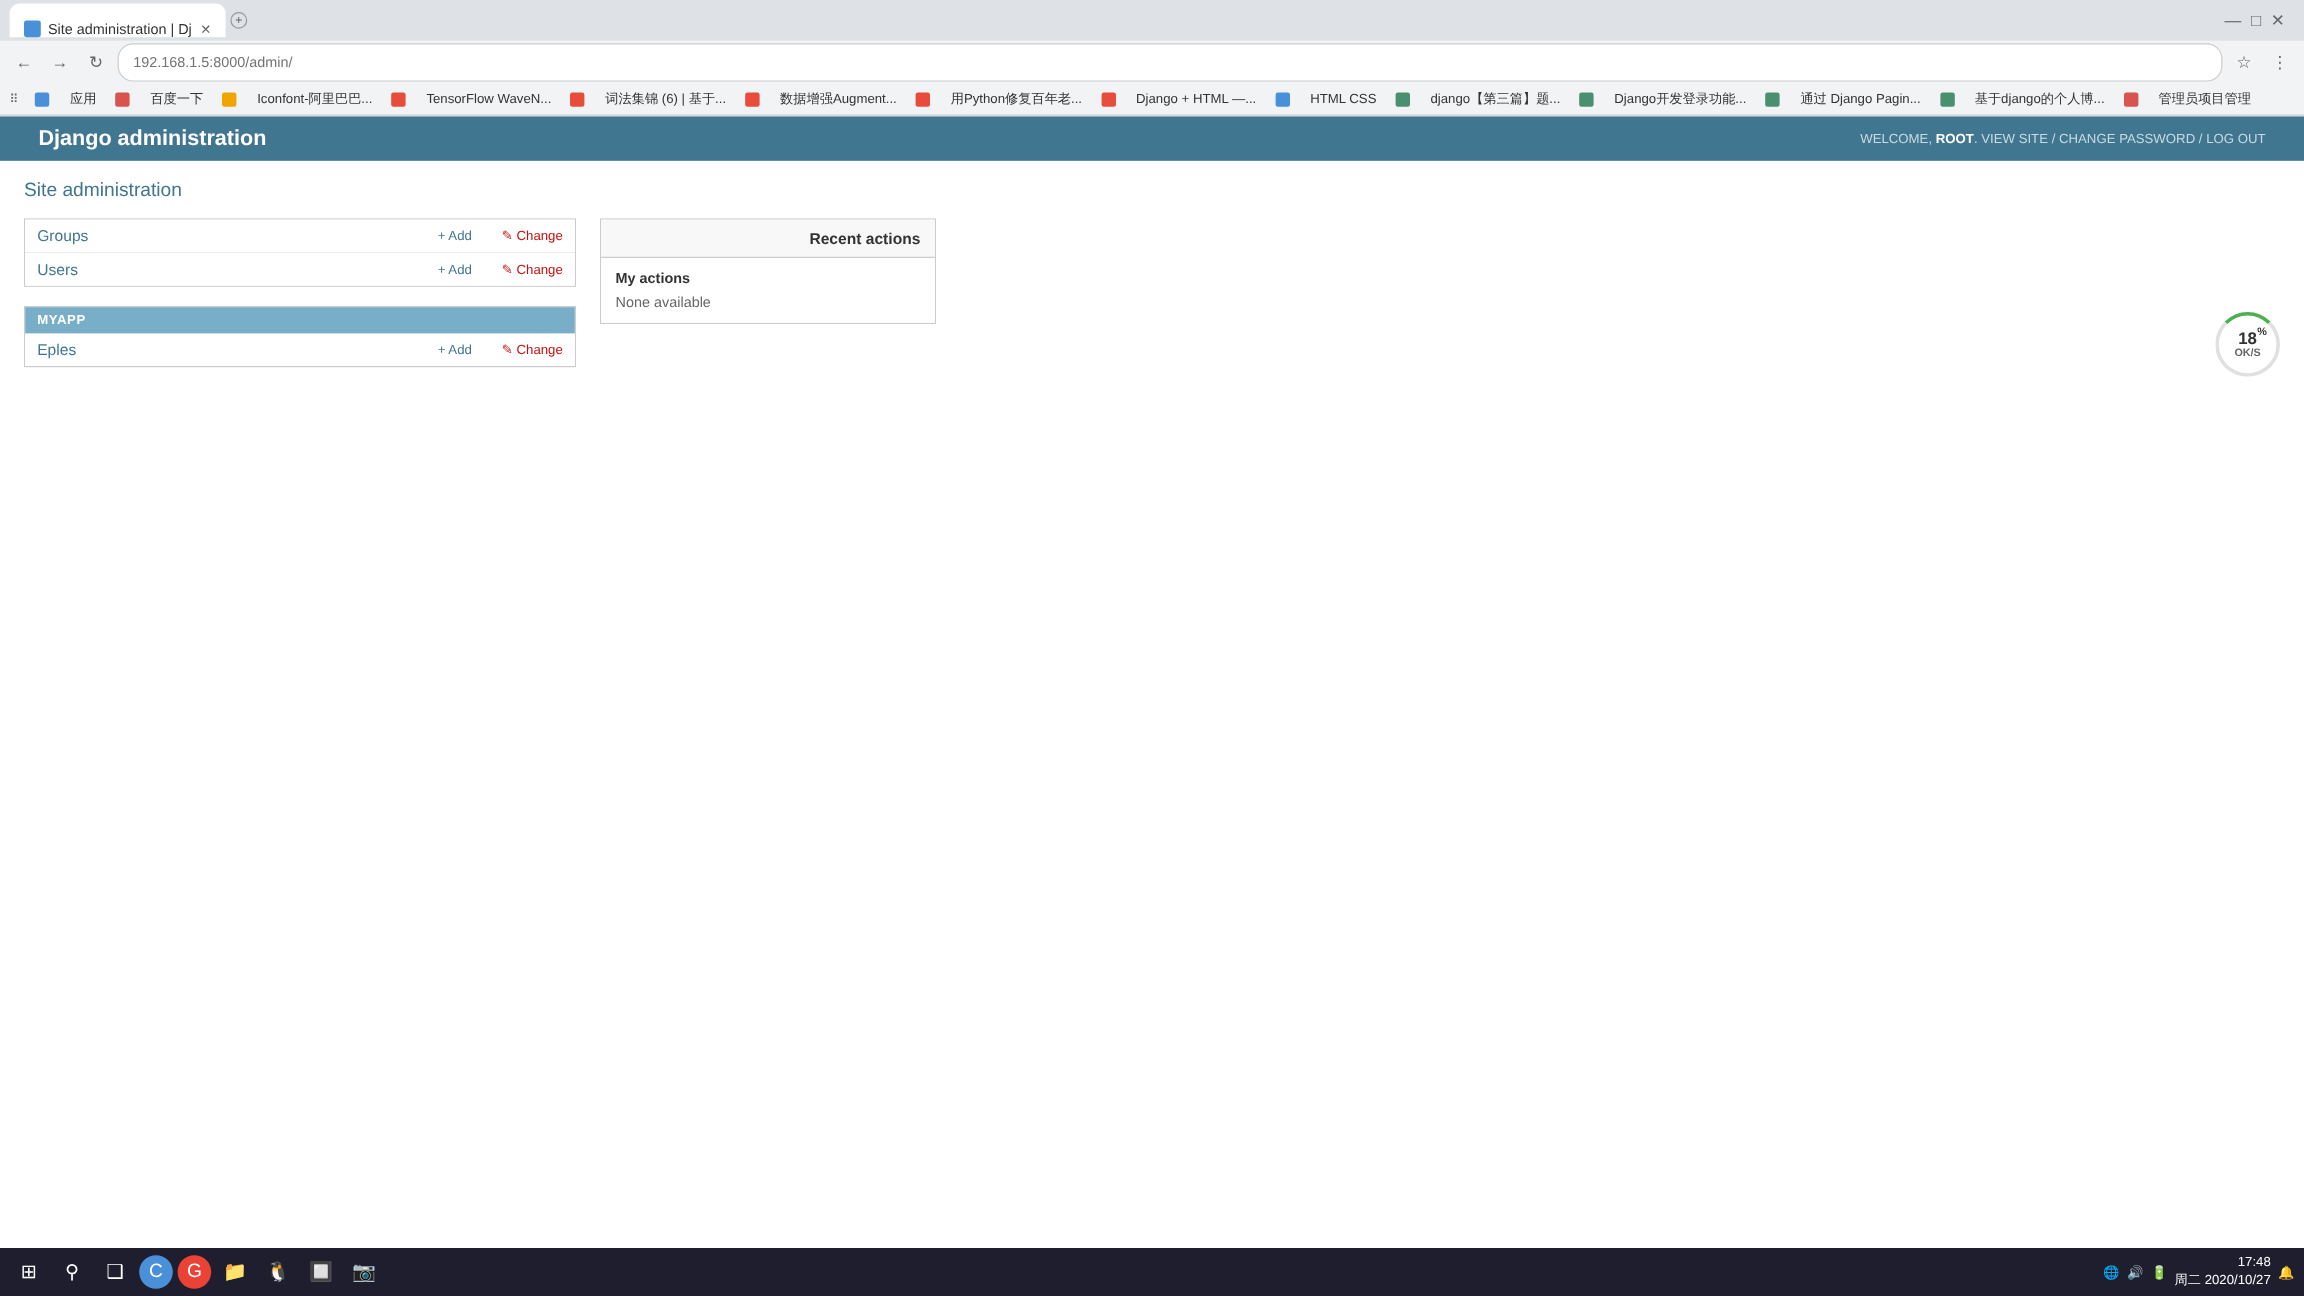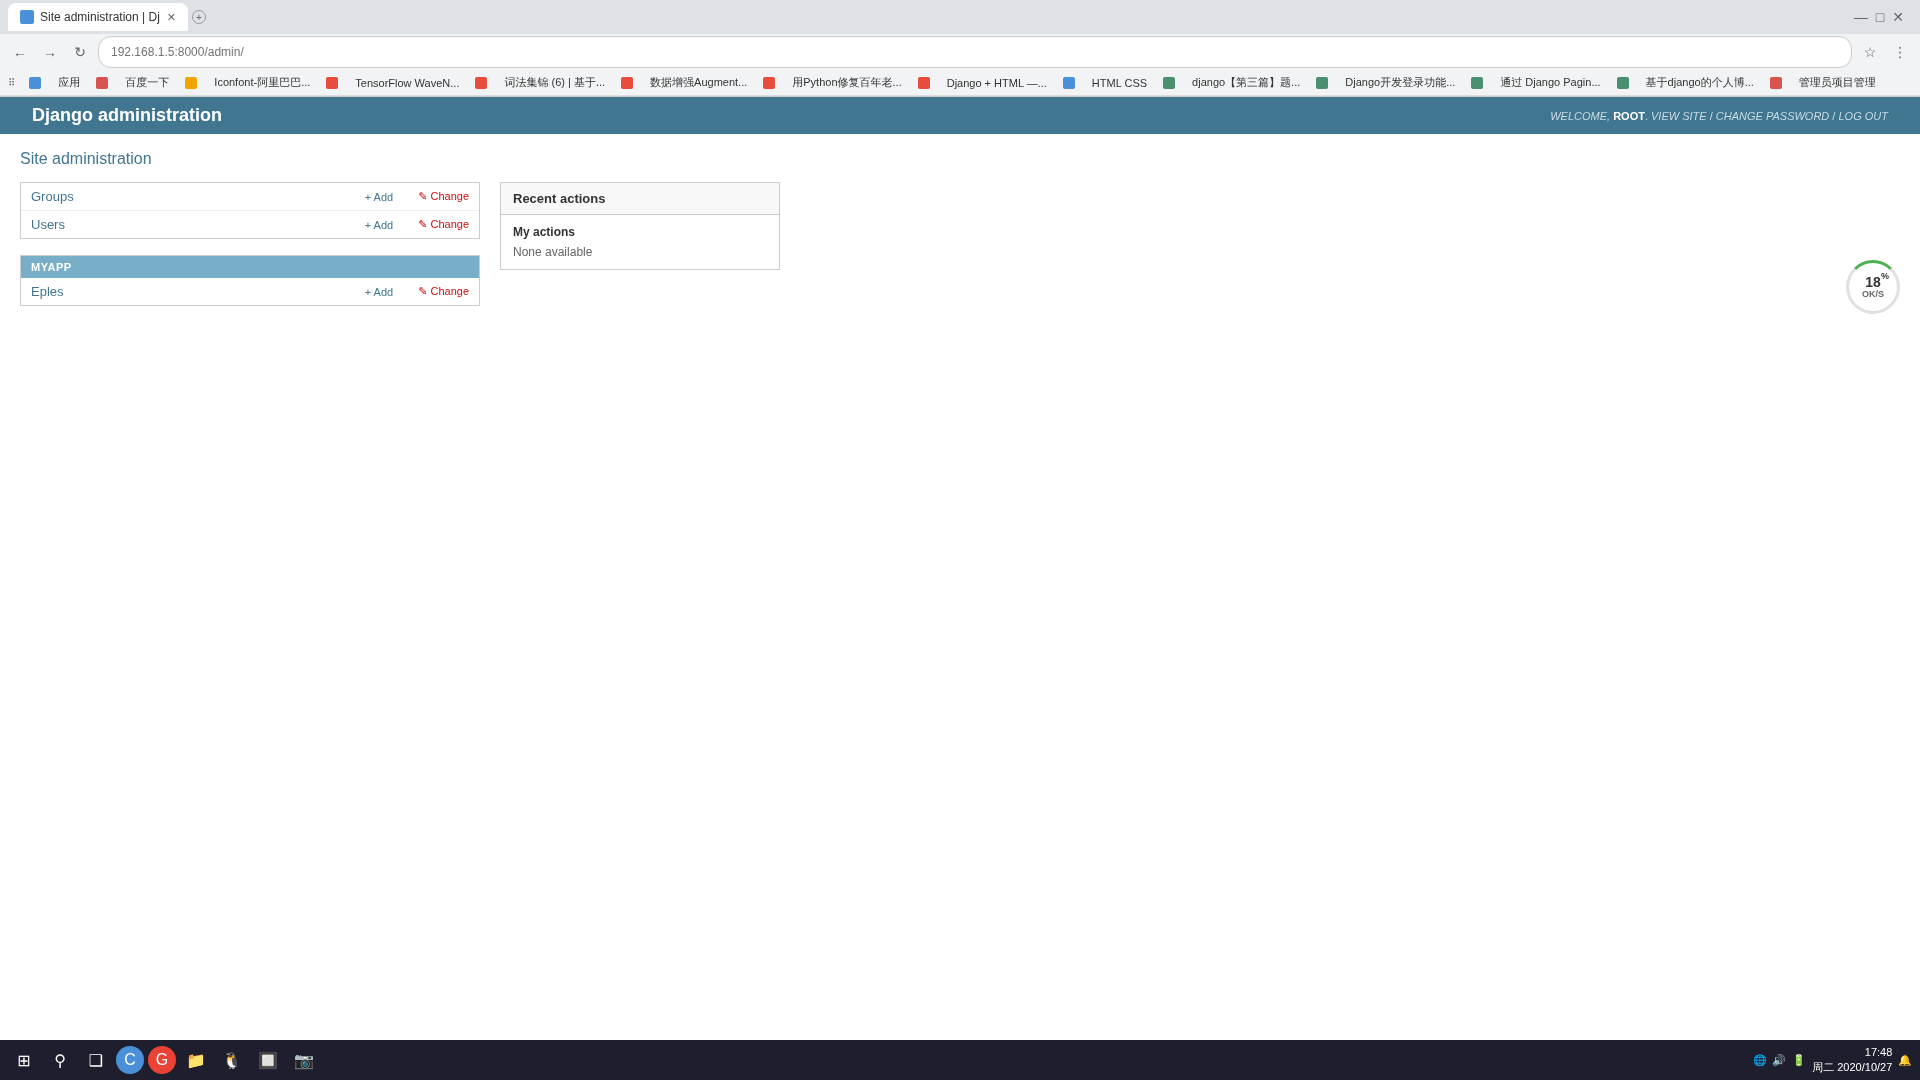--- a/index.html
+++ b/index.html
@@ -12,21 +12,21 @@
     }
     .browser-titlebar {
       display: flex;
       align-items: center;
       padding: 4px 8px;
       background: #dee1e6;
       height: 34px;
     }
     .browser-tab {
       display: flex;
-      align-items: center;
+      align-items: flex-end;
       background: #fff;
       border-radius: 8px 8px 0 0;
       padding: 0 12px;
       font-size: 12px;
       color: #333;
       height: 28px;
       min-width: 180px;
       gap: 6px;
     }
     .tab-favicon {
@@ -114,21 +114,20 @@
       font-weight: bold;
       color: #fff;
     }
     .admin-user-info {
       font-size: 11px;
       color: #c8dbe4;
     }
     .admin-user-info a, .admin-user-info span {
       color: #c8dbe4;
       text-decoration: none;
-      font-style: italic;
     }
     .admin-user-info strong {
       color: #fff;
     }
     .admin-content {
       padding: 16px 20px;
     }
     .page-heading {
       font-size: 16px;
       font-weight: normal;
@@ -195,20 +194,21 @@
     .recent-actions-panel {
       border: 1px solid #ccc;
     }
     .recent-actions-header {
       background: #f8f8f8;
       border-bottom: 1px solid #ccc;
       padding: 8px 12px;
       font-size: 13px;
       font-weight: bold;
       color: #333;
+      text-align: right;
     }
     .recent-actions-body {
       padding: 10px 12px;
       background: #fff;
     }
     .my-actions-label {
       font-size: 12px;
       font-weight: bold;
       color: #333;
       margin-bottom: 6px;

